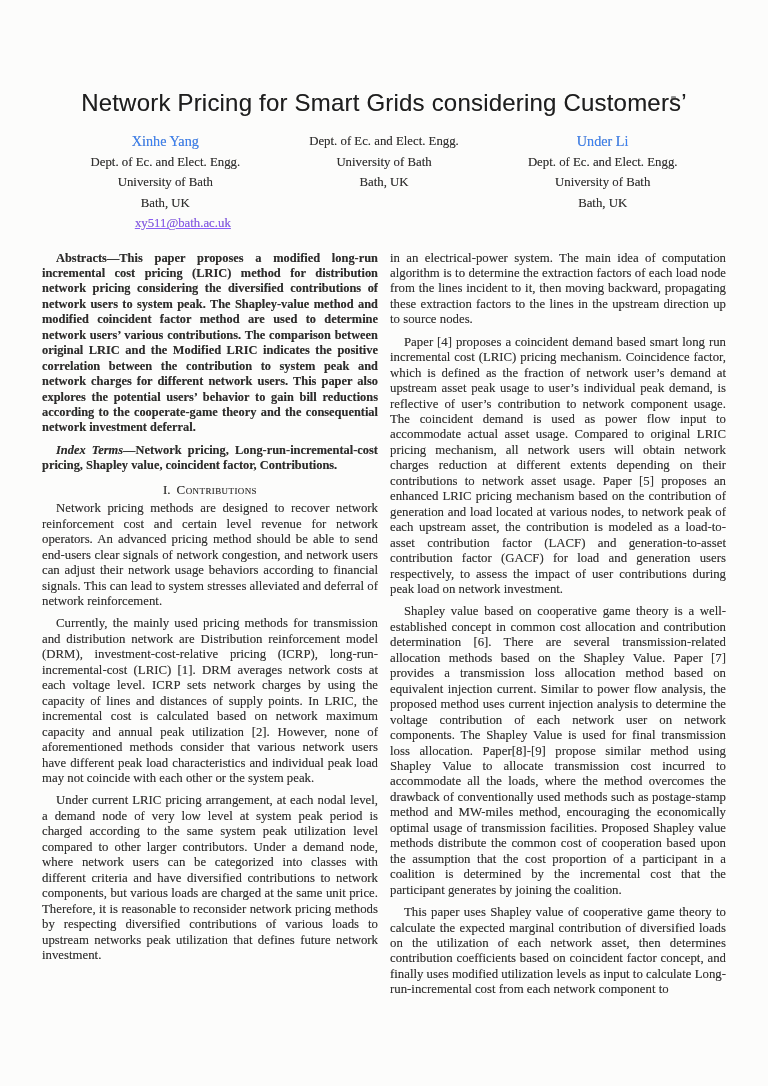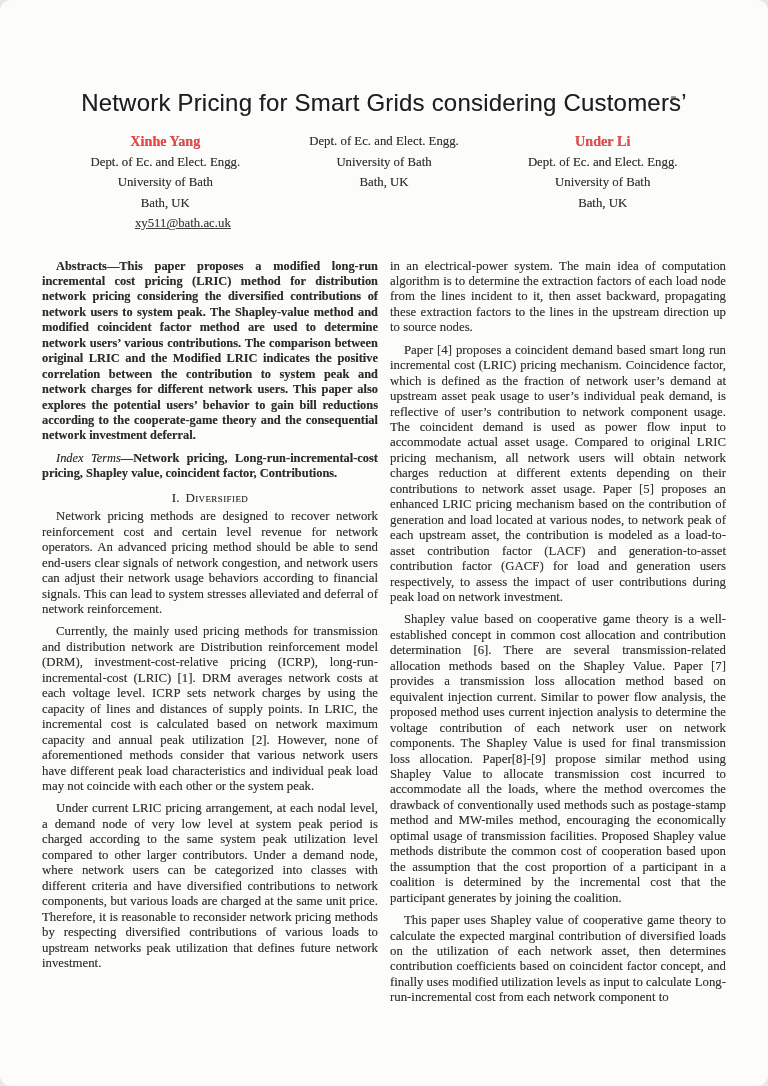--- a/index.html
+++ b/index.html
@@ -12,21 +12,20 @@
     width: 768px;
     height: 1086px;
     margin: 0 auto;
     background: #fcfcfb;
     box-sizing: border-box;
     padding: 80px 42px 0 42px;
     font-family: "Liberation Serif", serif;
     color: #333231;
     overflow: hidden;
     text-shadow: 0 0 0.35px rgba(40,40,40,0.45);
-    border-radius: 11px;
   }
   .title-block {
     text-align: center;
     font-family: "Liberation Sans", sans-serif;
     font-size: 24px;
     line-height: 45px;
     color: #1e1e1e;
     letter-spacing: 0.2px;
   }
   .authors-row {
@@ -37,34 +36,33 @@
   }
   .author-block {
     width: 220px;
     text-align: center;
     line-height: 20.5px;
     font-size: 12.8px;
     color: #323130;
   }
   .author-name {
     font-size: 14.2px;
-    color: #ef4444;
-    font-weight: bold;
+    color: #3b82f6;
   }
   .email-link {
-    color: #404040;
+    color: #8b5cf6;
     text-decoration: underline;
     cursor: pointer;
     font-size: 12.8px;
     margin-left: 35px;
   }
   .columns {
     display: flex;
     gap: 12px;
-    margin-top: 25px;
+    margin-top: 17px;
   }
   .col {
     width: 336px;
     text-align: justify;
     font-size: 12.8px;
     line-height: 15.45px;
   }
   .col p {
     margin: 0 0 7px 0;
     text-indent: 14px;
@@ -74,21 +72,21 @@
   }
   .abstract-par, .index-par {
     font-size: 12.4px;
     font-weight: bold;
     color: #2e2d2c;
   }
   .abstract-lead {
     font-weight: bold;
   }
   .index-lead {
-    font-weight: normal;
+    font-weight: bold;
     font-style: italic;
   }
   .section-heading {
     font-size: 13px;
     font-weight: normal;
     text-align: center;
     margin: 8px 0 4px 0;
     color: #31302f;
   }
   .section-heading .sc {
@@ -136,28 +134,28 @@
       <div>University of Bath</div>
       <div>Bath, UK</div>
     </div>
   </div>
 
   <div class="columns">
 
     <div class="col">
       <p class="abstract-par"><span class="abstract-lead">Abstracts—</span><span>This paper proposes a modified long-run incremental cost pricing (LRIC) method for distribution network pricing considering the diversified contributions of network users to system peak. The Shapley-value method and modified coincident factor method are used to determine network users’ various contributions. The comparison between original LRIC and the Modified LRIC indicates the positive correlation between the contribution to system peak and network charges for different network users. This paper also explores the potential users’ behavior to gain bill reductions according to the cooperate-game theory and the consequential network investment deferral.</span></p>
       <p class="index-par"><span class="index-lead">Index Terms</span><span>—Network pricing, Long-run-incremental-cost pricing, Shapley value, coincident factor, Contributions.</span></p>
-      <h2 class="section-heading"><span class="num">I.</span><span class="sc">Diversified</span></h2>
+      <h2 class="section-heading"><span class="num">I.</span><span class="sc">Contributions</span></h2>
       <p>Network pricing methods are designed to recover network reinforcement cost and certain level revenue for network operators. An advanced pricing method should be able to send end-users clear signals of network congestion, and network users can adjust their network usage behaviors according to financial signals. This can lead to system stresses alleviated and deferral of network reinforcement.</p>
       <p>Currently, the mainly used pricing methods for transmission and distribution network are Distribution reinforcement model (DRM), investment-cost-relative pricing (ICRP), long-run-incremental-cost (LRIC) [1]. DRM averages network costs at each voltage level. ICRP sets network charges by using the capacity of lines and distances of supply points. In LRIC, the incremental cost is calculated based on network maximum capacity and annual peak utilization [2]. However, none of aforementioned methods consider that various network users have different peak load characteristics and individual peak load may not coincide with each other or the system peak.</p>
       <p>Under current LRIC pricing arrangement, at each nodal level, a demand node of very low level at system peak period is charged according to the same system peak utilization level compared to other larger contributors. Under a demand node, where network users can be categorized into classes with different criteria and have diversified contributions to network components, but various loads are charged at the same unit price. Therefore, it is reasonable to reconsider network pricing methods by respecting diversified contributions of various loads to upstream networks peak utilization that defines future network investment.</p>
     </div>
 
     <div class="col">
-      <p class="no-indent">in an electrical-power system. The main idea of computation algorithm is to determine the extraction factors of each load node from the lines incident to it, then asset backward, propagating these extraction factors to the lines in the upstream direction up to source nodes.</p>
+      <p class="no-indent">in an electrical-power system. The main idea of computation algorithm is to determine the extraction factors of each load node from the lines incident to it, then moving backward, propagating these extraction factors to the lines in the upstream direction up to source nodes.</p>
       <p>Paper [4] proposes a coincident demand based smart long run incremental cost (LRIC) pricing mechanism. Coincidence factor, which is defined as the fraction of network user’s demand at upstream asset peak usage to user’s individual peak demand, is reflective of user’s contribution to network component usage. The coincident demand is used as power flow input to accommodate actual asset usage. Compared to original LRIC pricing mechanism, all network users will obtain network charges reduction at different extents depending on their contributions to network asset usage. Paper [5] proposes an enhanced LRIC pricing mechanism based on the contribution of generation and load located at various nodes, to network peak of each upstream asset, the contribution is modeled as a load-to-asset contribution factor (LACF) and generation-to-asset contribution factor (GACF) for load and generation users respectively, to assess the impact of user contributions during peak load on network investment.</p>
       <p>Shapley value based on cooperative game theory is a well-established concept in common cost allocation and contribution determination [6]. There are several transmission-related allocation methods based on the Shapley Value. Paper [7] provides a transmission loss allocation method based on equivalent injection current. Similar to power flow analysis, the proposed method uses current injection analysis to determine the voltage contribution of each network user on network components. The Shapley Value is used for final transmission loss allocation. Paper[8]-[9] propose similar method using Shapley Value to allocate transmission cost incurred to accommodate all the loads, where the method overcomes the drawback of conventionally used methods such as postage-stamp method and MW-miles method, encouraging the economically optimal usage of transmission facilities. Proposed Shapley value methods distribute the common cost of cooperation based upon the assumption that the cost proportion of a participant in a coalition is determined by the incremental cost that the participant generates by joining the coalition.</p>
       <p>This paper uses Shapley value of cooperative game theory to calculate the expected marginal contribution of diversified loads on the utilization of each network asset, then determines contribution coefficients based on coincident factor concept, and finally uses modified utilization levels as input to calculate Long-run-incremental cost from each network component to</p>
     </div>
 
   </div>
 
 </div>
 
 </body></html>

